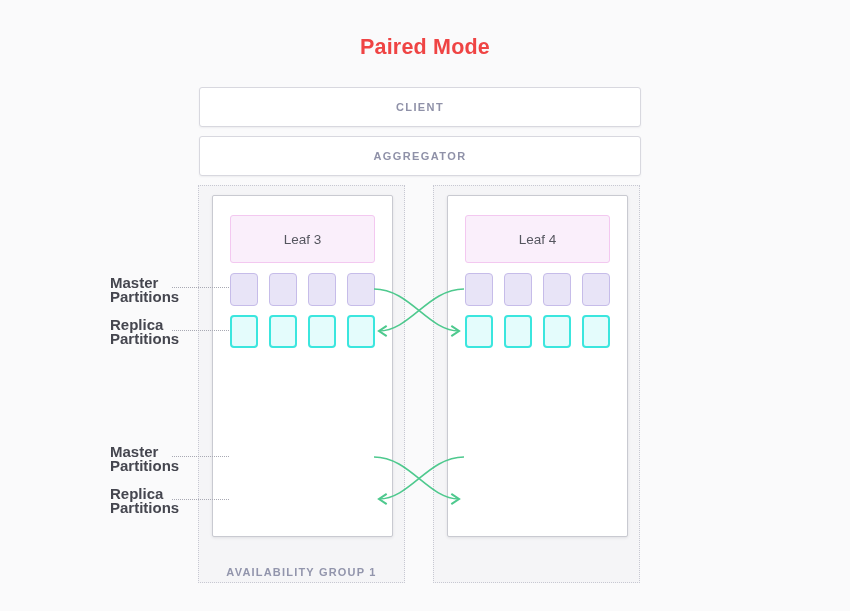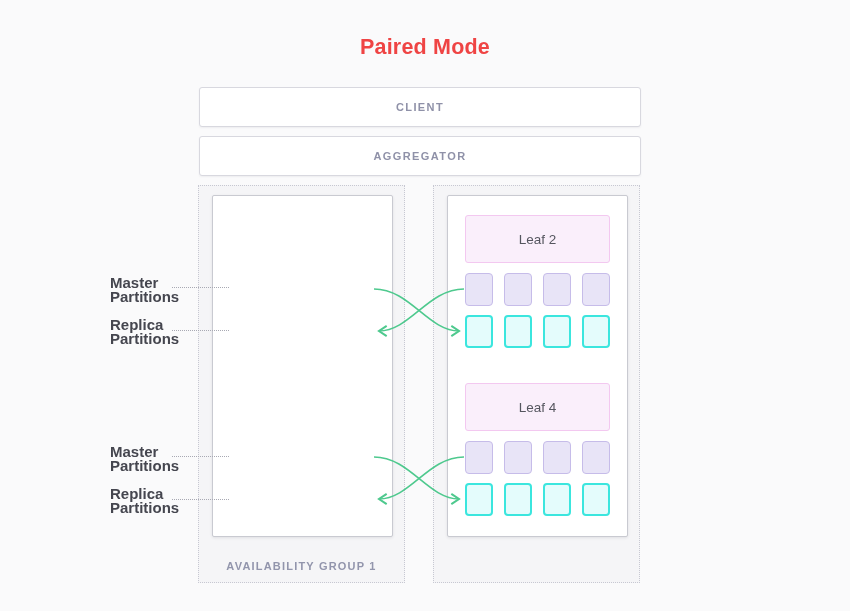--- a/index.html
+++ b/index.html
@@ -43,21 +43,21 @@
   .avail-group {
     top: 185px; width: 207px; height: 398px;
     border: 1px dotted #c7c8d2;
     background: #f5f5f7;
     box-sizing: border-box;
   }
   #group-1 { left: 198px; }
   #group-2 { left: 433px; }
   .group-label {
     position: absolute;
-    bottom: 10px; left: 0; width: 100%;
+    bottom: 4px; left: 0; width: 100%;
     text-align: center;
     color: #9295ac;
     letter-spacing: 1.2px;
   }
 
   .leaf-container {
     position: absolute;
     left: 13px; top: 9px; width: 181px; height: 342px;
     background: #ffffff;
     border: 1px solid #c9cad1;
@@ -138,43 +138,43 @@
   <div class="abs tier-box" id="aggregator-box">
     <span>AGGREGATOR</span>
   </div>
 
   <div class="abs tier-box" id="client-box">
     <span>CLIENT</span>
   </div>
 
   <div class="abs avail-group" id="group-1">
     <div class="leaf-container">
+      <div class="leaf-unit">
+        <div class="leaf-box">
+          <span>Leaf 3</span>
+        </div>
+        <div class="sq-row row-master">
+          <div class="sq sq-master"></div>
+          <div class="sq sq-master"></div>
+          <div class="sq sq-master"></div>
+          <div class="sq sq-master"></div>
+        </div>
+        <div class="sq-row row-replica">
+          <div class="sq sq-replica"></div>
+          <div class="sq sq-replica"></div>
+          <div class="sq sq-replica"></div>
+          <div class="sq sq-replica"></div>
+        </div>
+      </div>
     </div>
     <div class="group-label">AVAILABILITY GROUP 1</div>
   </div>
 
   <div class="abs avail-group" id="group-2">
     <div class="leaf-container">
-      <div class="leaf-unit leaf-unit-top">
-        <div class="leaf-box">
-          <span>Leaf 2</span>
-        </div>
-        <div class="sq-row row-master">
-          <div class="sq sq-master"></div>
-          <div class="sq sq-master"></div>
-          <div class="sq sq-master"></div>
-          <div class="sq sq-master"></div>
-        </div>
-        <div class="sq-row row-replica">
-          <div class="sq sq-replica"></div>
-          <div class="sq sq-replica"></div>
-          <div class="sq sq-replica"></div>
-          <div class="sq sq-replica"></div>
-        </div>
-      </div>
       <div class="leaf-unit">
         <div class="leaf-box">
           <span>Leaf 4</span>
         </div>
         <div class="sq-row row-master">
           <div class="sq sq-master"></div>
           <div class="sq sq-master"></div>
           <div class="sq sq-master"></div>
           <div class="sq sq-master"></div>
         </div>

